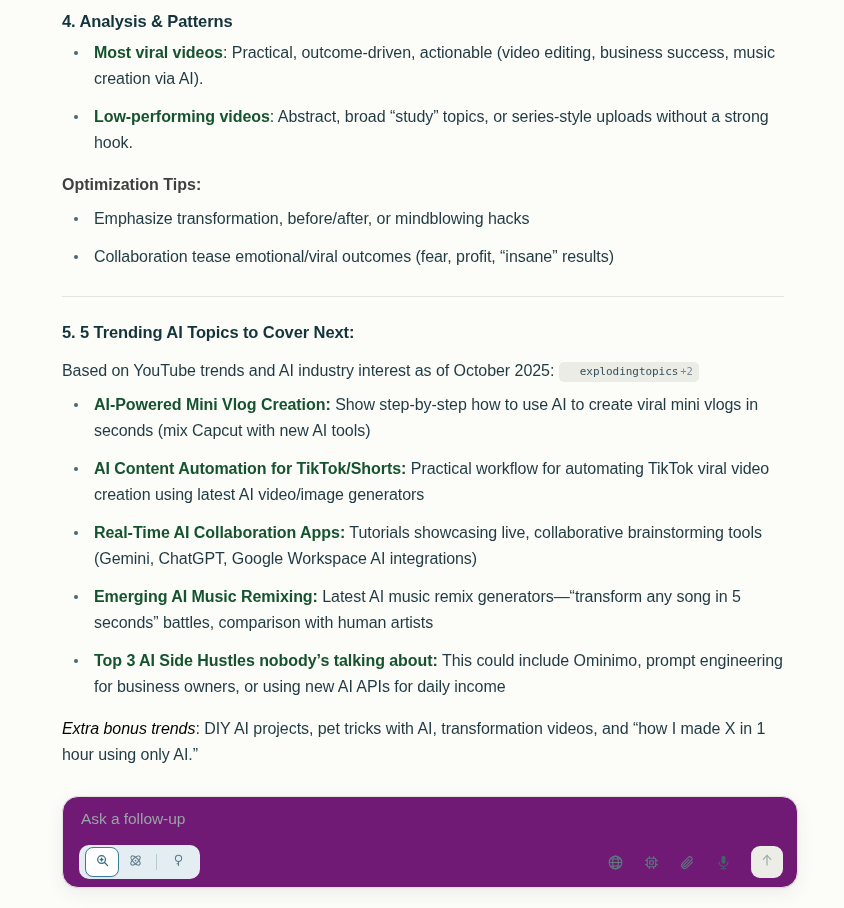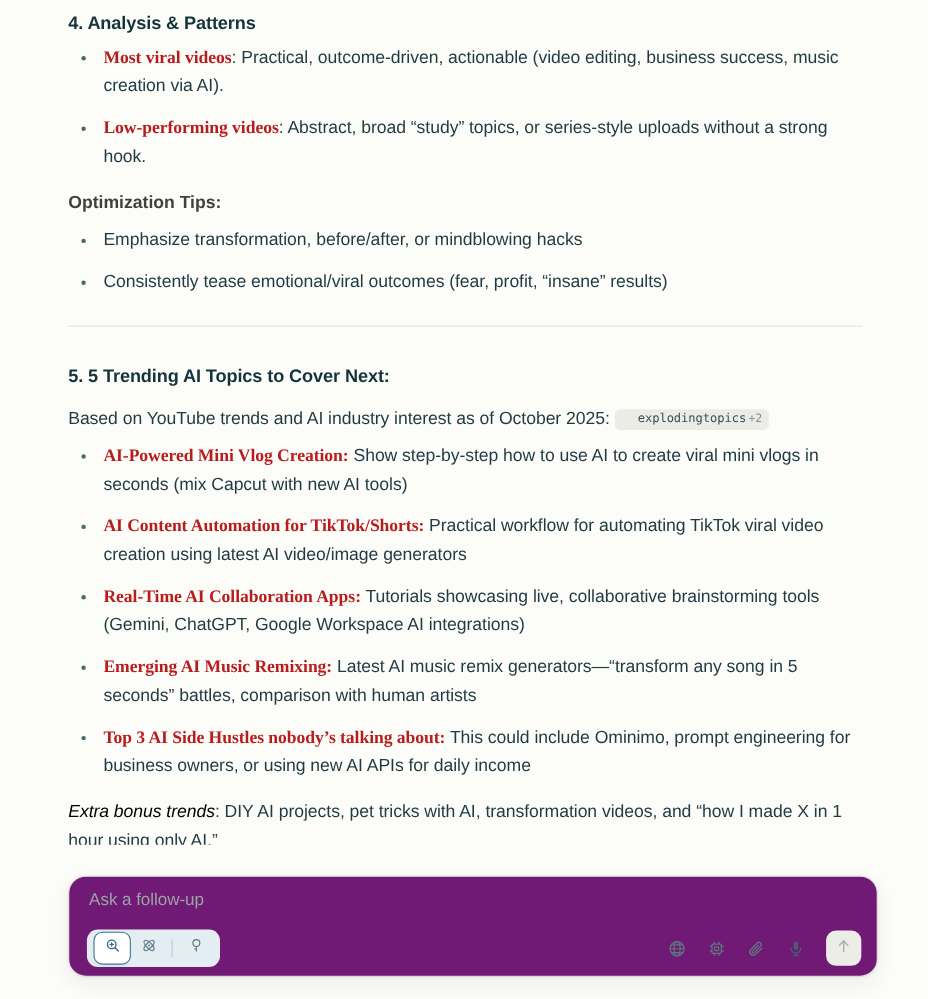--- a/index.html
+++ b/index.html
@@ -69,21 +69,21 @@
   ul.bullets li::before {
     content: "";
     position: absolute;
     left: 12px;
     top: 11px;
     width: 4px;
     height: 4px;
     border-radius: 50%;
     background: #4A6670;
   }
-  .b { font-weight: bold; color: #b91c1c; font-family: Liberation Serif, serif; }
+  .b { font-weight: bold; color: #14532d; }
   .it { font-style: italic; font-weight: normal; color: #000000; }
 
   .divider {
     height: 1px;
     background: #E6E5DE;
     border: 0;
     margin: 26px 0 0 0;
   }
 
   .cite {
@@ -200,26 +200,26 @@
 
   <ul class="bullets">
     <li><span class="b">Most viral videos</span><span>: Practical, outcome-driven, actionable (video editing, business success, music creation via AI).</span></li>
     <li><span class="b">Low-performing videos</span><span>: Abstract, broad “study” topics, or series-style uploads without a strong hook.</span></li>
   </ul>
 
   <p class="sub-heading">Optimization Tips:</p>
 
   <ul class="bullets">
     <li>Emphasize transformation, before/after, or mindblowing hacks</li>
-    <li>Consistently tease emotional/viral outcomes (fear, profit, “insane” results)</li>
+    <li>Collaboration tease emotional/viral outcomes (fear, profit, “insane” results)</li>
   </ul>
 
   <hr class="divider">
 
-  <h3 class="section-heading" style="margin-top:34px">5. 5 Trending AI Topics to Cover Next:</h3>
+  <h3 class="section-heading" style="margin-top:24px">5. 5 Trending AI Topics to Cover Next:</h3>
 
   <p class="para"><span>Based on YouTube trends and AI industry interest as of October 2025:</span> <span class="cite"><span>explodingtopics</span><span class="plus">+2</span></span></p>
 
   <ul class="bullets">
     <li><span class="b">AI-Powered Mini Vlog Creation:</span><span> Show step-by-step how to use AI to create viral mini vlogs in seconds (mix Capcut with new AI tools)</span></li>
     <li><span class="b">AI Content Automation for TikTok/Shorts:</span><span> Practical workflow for automating TikTok viral video creation using latest AI video/image generators</span></li>
     <li><span class="b">Real-Time AI Collaboration Apps:</span><span> Tutorials showcasing live, collaborative brainstorming tools (Gemini, ChatGPT, Google Workspace AI integrations)</span></li>
     <li><span class="b">Emerging AI Music Remixing:</span><span> Latest AI music remix generators—“transform any song in 5 seconds” battles, comparison with human artists</span></li>
     <li><span class="b">Top 3 AI Side Hustles nobody’s talking about:</span><span> This could include Ominimo, prompt engineering for business owners, or using new AI APIs for daily income</span></li>
   </ul>

